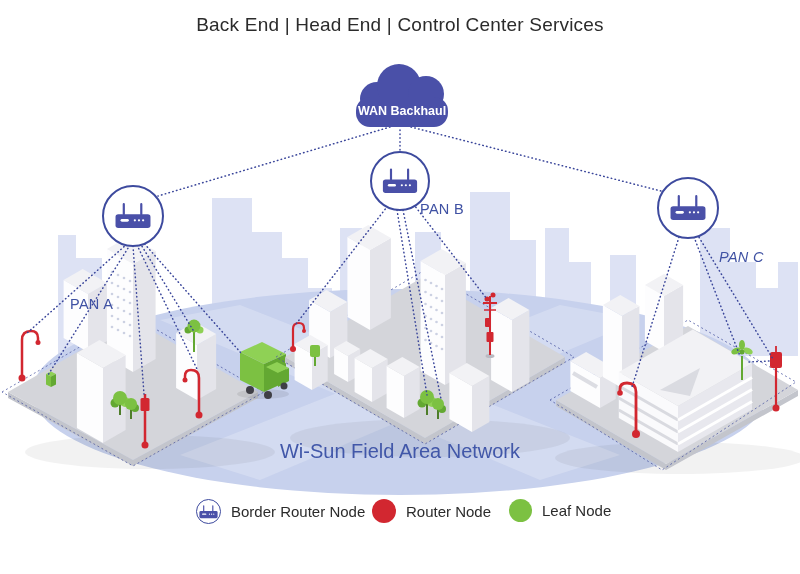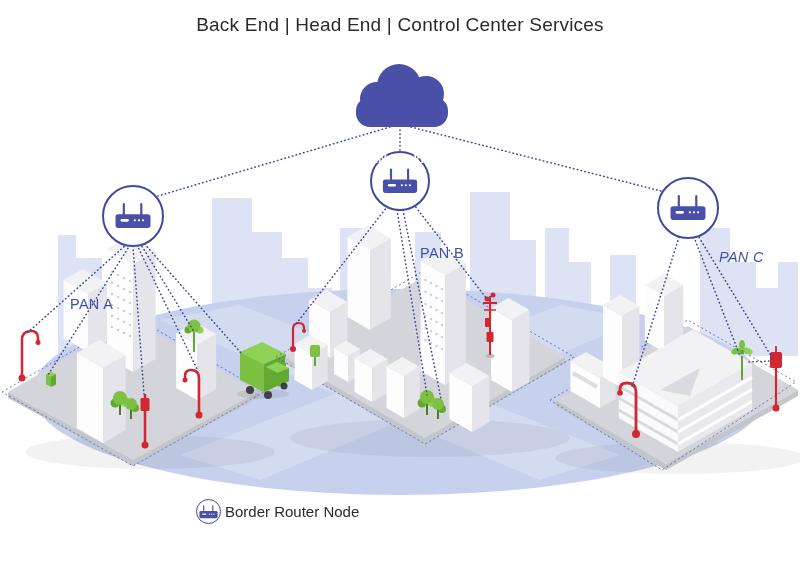--- a/index.html
+++ b/index.html
@@ -1,27 +1,27 @@
 <!DOCTYPE html>
 <html><head>
 <meta charset="utf-8">
 <style>
   html,body{margin:0;padding:0;background:#fff;}
   #stage{position:relative;width:800px;height:574px;background:#ffffff;overflow:hidden;
          font-family:"Liberation Sans",sans-serif;padding-left:44px;}
   #scene{position:absolute;left:0;top:0;}
   .txt{position:absolute;white-space:nowrap;}
   .title{left:0;top:14px;width:800px;text-align:center;font-size:19px;color:#2b2b2b;letter-spacing:.2px;}
-  .cloud-label{left:352px;top:104px;width:100px;text-align:center;font-size:12.5px;font-weight:bold;color:#ffffff;margin-top:48px;}
+  .cloud-label{left:352px;top:104px;width:100px;text-align:center;font-size:12.5px;font-weight:bold;color:#ffffff;}
   .pan-label{font-size:14.5px;color:#3f51a3;letter-spacing:.3px;}
   .pan-a{left:70px;top:250px;margin-top:46px;}
-  .pan-b{left:420px;top:201px;margin-top:44px;}
+  .pan-b{left:420px;top:201px;}
   .pan-c{left:719px;top:249px;font-style:italic;}
   .wisun{left:200px;top:440px;width:400px;text-align:center;font-size:20px;color:#4157a9;}
-  .legend-item{position:absolute;top:499px;display:flex;align-items:center;gap:4px;}
+  .legend-item{position:absolute;top:499px;display:flex;align-items:center;gap:10px;}
   .li-1{left:196px;} .li-2{left:372px;} .li-3{left:509px;}
   .legend-label{font-size:15px;color:#2b2b2b;}
   .lg-circle{width:24px;height:24px;border-radius:50%;}
   .lg-border-router{width:25px;height:25px;border-radius:50%;border:1.5px solid #3d4a9e;background:#fff;
                     display:flex;align-items:center;justify-content:center;box-sizing:border-box;}
   .lg-red{background:#d22730;}
   .lg-green{background:#7cc142;width:23px;height:23px;}
 </style>
 </head>
 <body>
@@ -348,23 +348,32 @@
     <circle cx="688" cy="208" r="30" fill="#ffffff" stroke="#3d4a9e" stroke-width="2"></circle>
     <use href="#router" transform="translate(688,210) scale(0.92)"></use>
   </g>
 </svg>
 
 <div class="txt title">Back End | Head End | Control Center Services</div>
 <div class="txt cloud-label">WAN Backhaul</div>
 <div class="txt pan-label pan-a">PAN A</div>
 <div class="txt pan-label pan-b">PAN B</div>
 <div class="txt pan-label pan-c">PAN C</div>
+<div class="txt wisun">Wi-Sun Field Area Network</div>
 
 <div class="legend-item li-1">
   <div class="lg-border-router">
     <svg width="24" height="24" viewBox="0 0 24 24">
           <use href="#router" transform="translate(12,13) scale(0.5)"></use>
         </svg>
   </div>
   <span class="legend-label">Border Router Node</span>
 </div>
-
+<div class="legend-item li-2">
+  <div class="lg-circle lg-red"></div>
+  <span class="legend-label">Router Node</span>
 </div>
+<div class="legend-item li-3">
+  <div class="lg-circle lg-green"></div>
+  <span class="legend-label">Leaf Node</span>
+</div>
+
+</div>
 
 </body></html>

